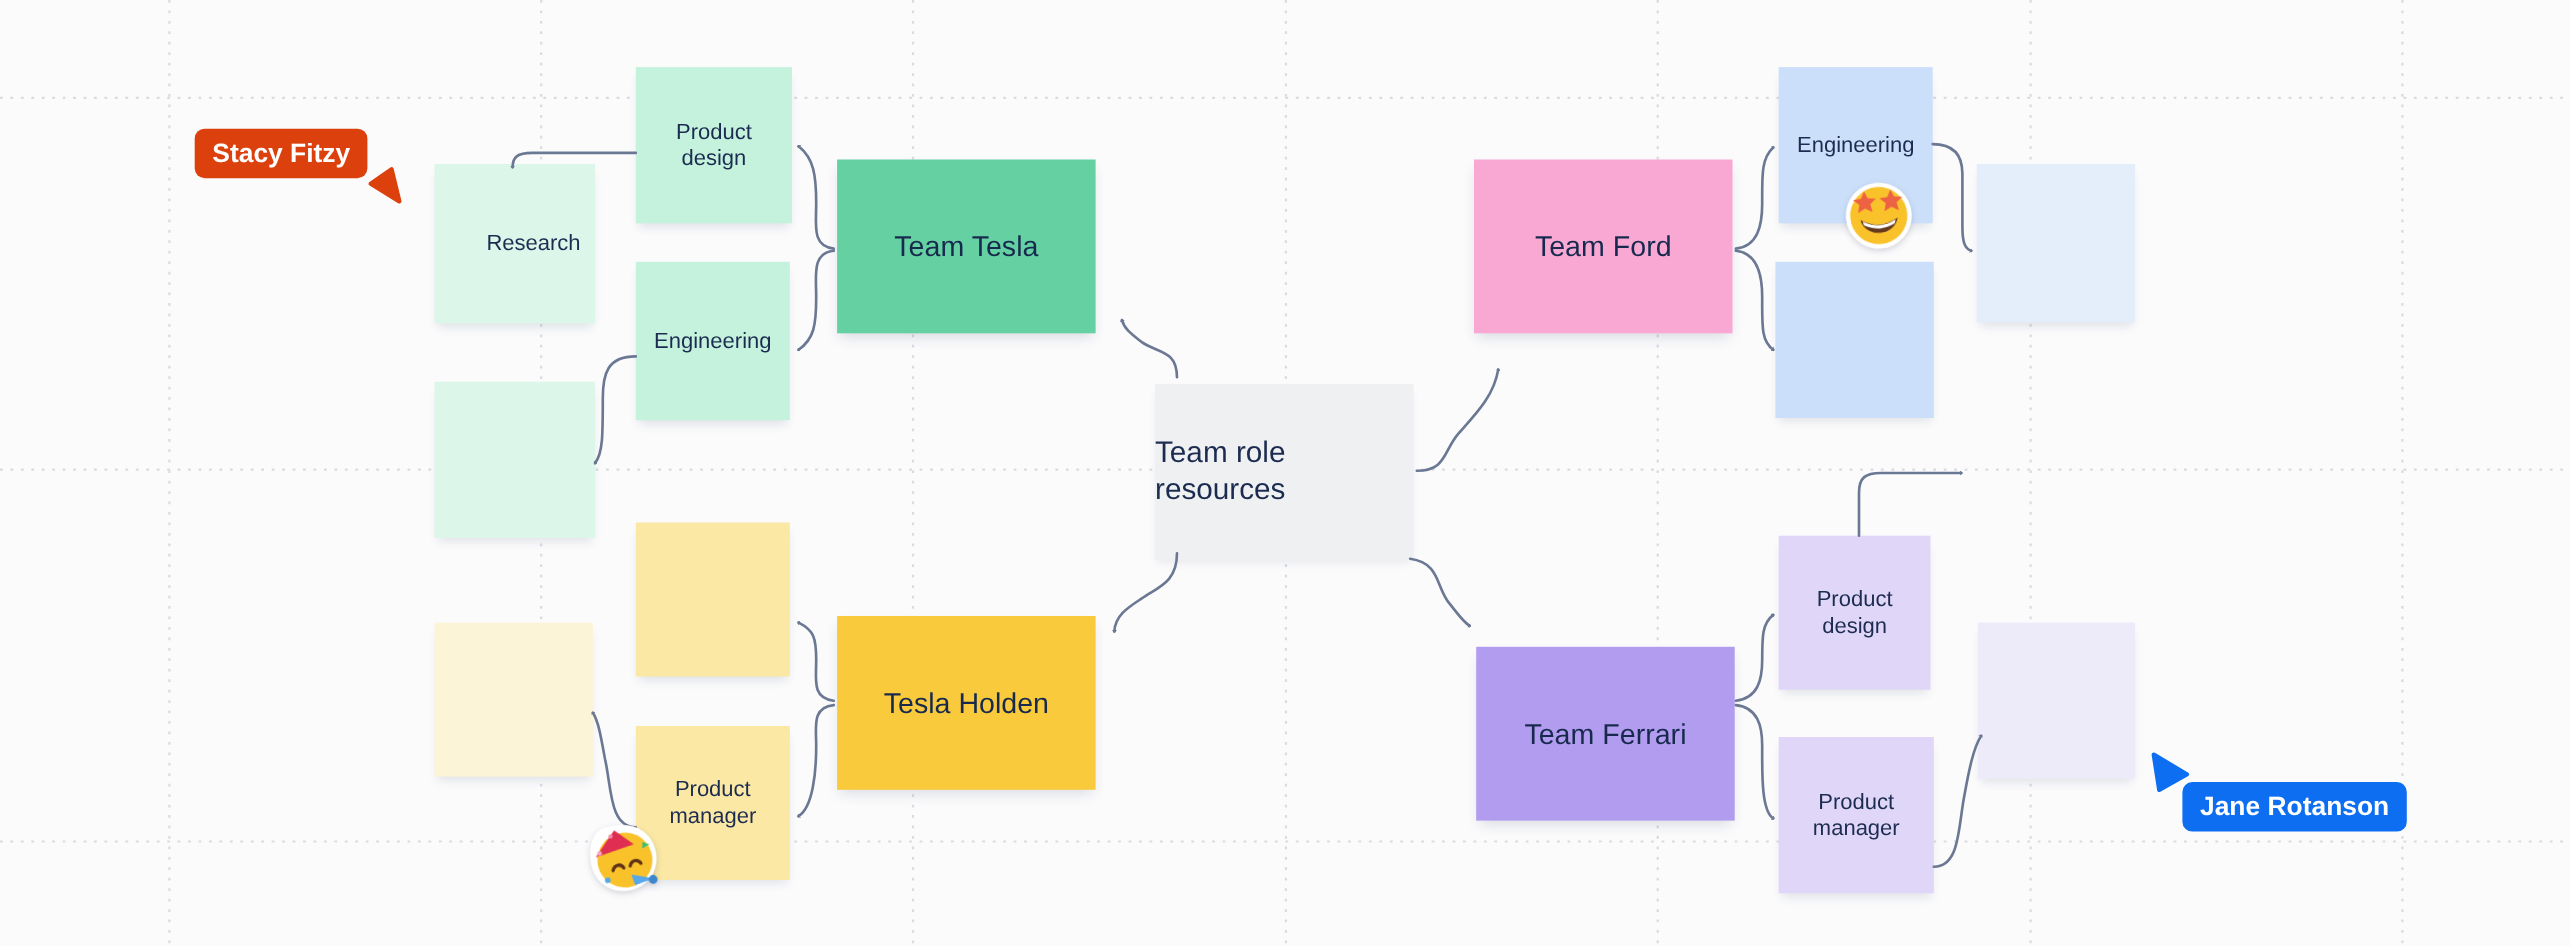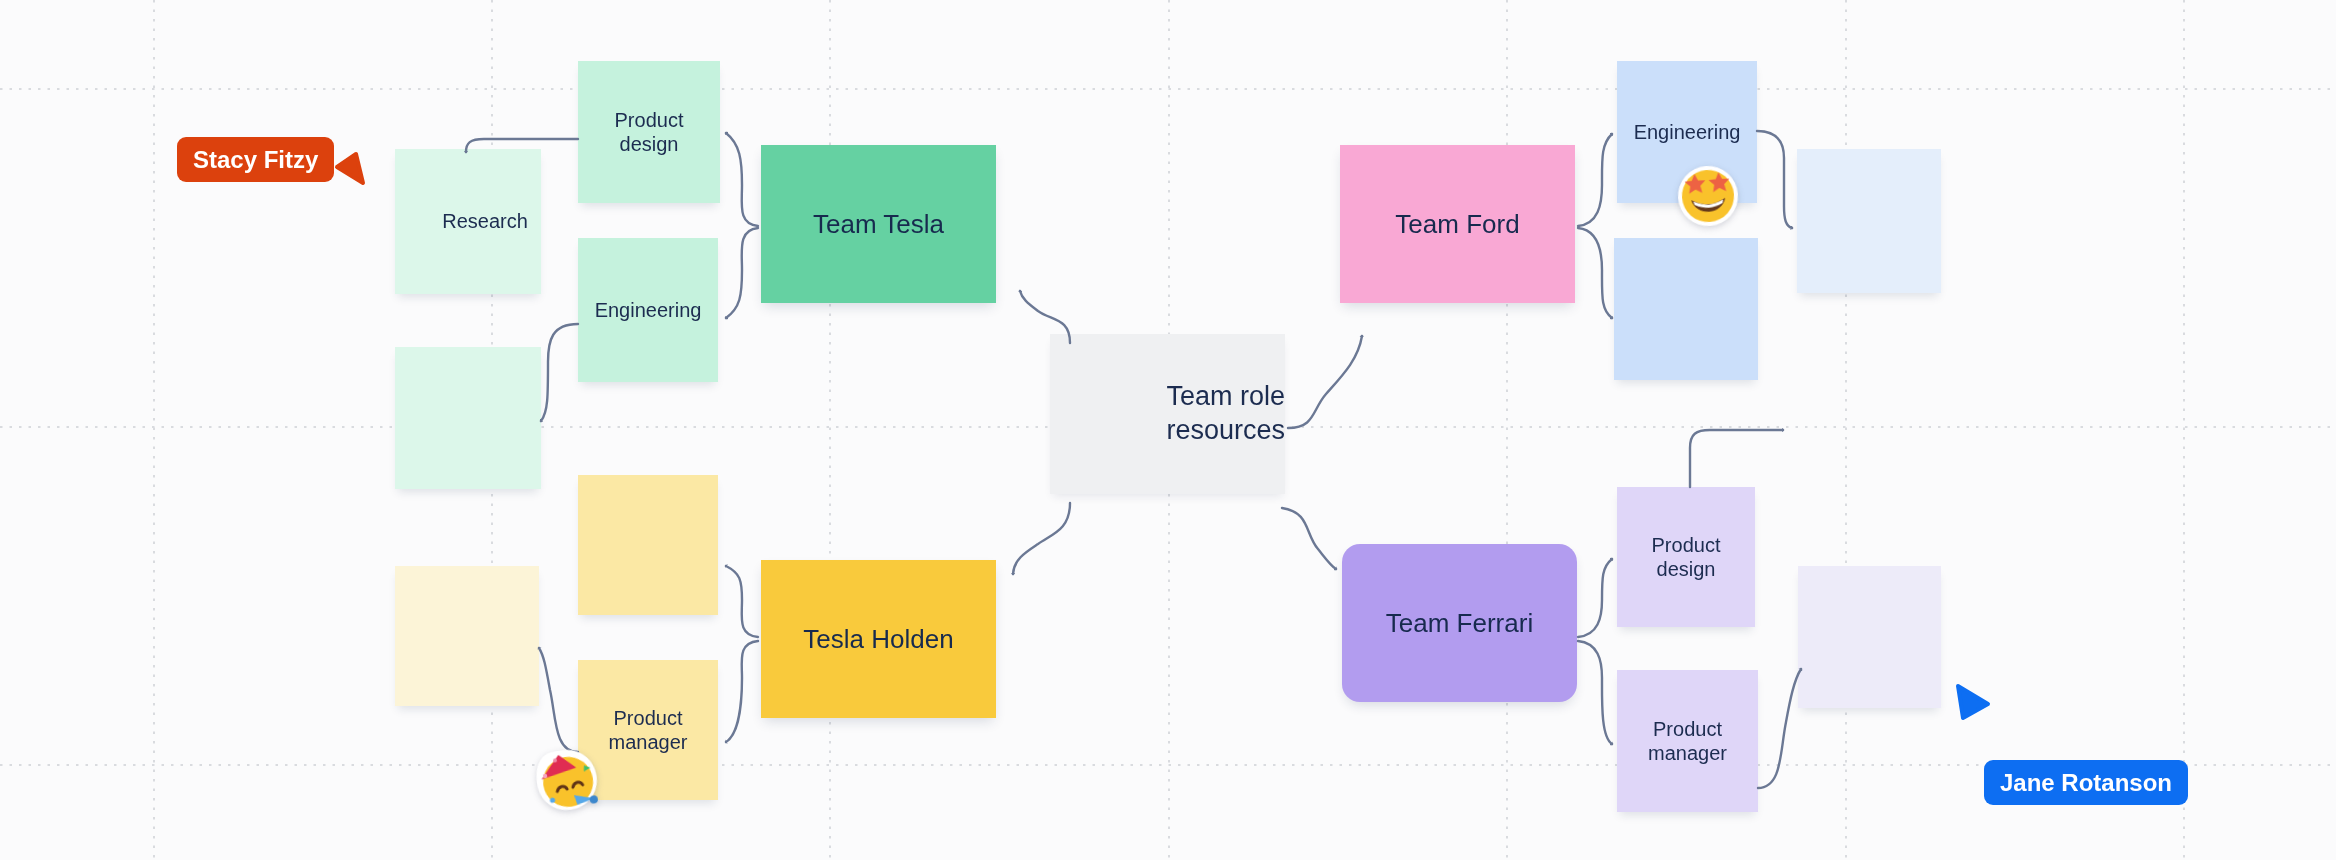--- a/index.html
+++ b/index.html
@@ -26,33 +26,33 @@
     position:absolute;width:235px;height:158px;
     display:flex;align-items:center;justify-content:center;
     font-size:26px;font-weight:500;color:#172A4E;
     box-shadow:0 6px 12px -3px rgba(27,43,78,.16);
   }
   .team-tesla{background:#65D1A2;}
   .team-ford{background:#f9a8d4;}
   .team-holden{background:#F9CA3C;}
   .team-ferrari{background:#B29CEF;}
   .center-topic{
-    position:absolute;left:1050px;top:334px;width:235px;height:160px;
+    position:absolute;left:1050px;top:349px;width:235px;height:160px;
     background:#EFF0F2;display:flex;align-items:center;justify-content:center;
-    text-align:right;font-size:27px;line-height:1.25;font-weight:500;
+    text-align:left;font-size:27px;line-height:1.25;font-weight:500;
     color:#1C2C50;box-shadow:0 5px 9px -3px rgba(27,43,78,.10);
   }
   
   .cursor-label{
     position:absolute;height:45px;border-radius:9px;
     display:flex;align-items:center;padding:0 16px;
-    color:#fff;font-size:24px;font-weight:700;white-space:nowrap;margin-top:20px;
+    color:#fff;font-size:24px;font-weight:700;white-space:nowrap;
   }
   .stacy-label{left:177px;top:117px;background:#DC410D;}
-  .jane-label{left:1984px;top:740px;background:#0D6EF2;}
+  .jane-label{left:1984px;top:711px;background:#0D6EF2;}
   .sticker{position:absolute;filter:drop-shadow(0 2px 3px rgba(20,30,60,.18));}
 </style>
 </head>
 <body>
 
 <div id="canvas">
 
   <svg class="layer" width="2336" height="860">
     <g stroke="#D9DBDF" stroke-width="2" stroke-dasharray="2.5 7">
       <line x1="154" y1="0" x2="154" y2="860"></line>
@@ -81,21 +81,21 @@
   <div class="note blu-b" style="left:1614px;top:238px;width:144px;height:142px;"></div>
   <div class="note blu-p" style="left:1797px;top:149px;width:144px;height:144px;"></div>
 
   <div class="note pur-b" style="left:1617px;top:487px;width:138px;height:140px;">Product design</div>
   <div class="note pur-b" style="left:1617px;top:670px;width:141px;height:142px;">Product manager</div>
   <div class="note pur-p" style="left:1798px;top:566px;width:143px;height:142px;"></div>
 
   <div class="team team-tesla" style="left:761px;top:145px;">Team Tesla</div>
   <div class="team team-ford" style="left:1340px;top:145px;">Team Ford</div>
   <div class="team team-holden" style="left:761px;top:560px;">Tesla Holden</div>
-  <div class="team team-ferrari" style="left:1342px;top:544px;border-radius:18px;">Team Ferrari</div>
+  <div class="team team-ferrari" style="left:1342px;top:588px;">Team Ferrari</div>
 
   <div class="center-topic">Team role resources</div>
 
   <svg class="layer" width="2336" height="860">
     <defs>
       <marker id="arrw" markerWidth="16" markerHeight="16" refX="1" refY="5" orient="auto" markerUnits="userSpaceOnUse">
         <path d="M-7,0 L1,5 L-7,10" fill="none" stroke="#6B7894" stroke-width="2.3" stroke-linecap="round" stroke-linejoin="round"></path>
       </marker>
     </defs>
     <g fill="none" stroke="#6B7894" stroke-width="2.4" stroke-linecap="round">

